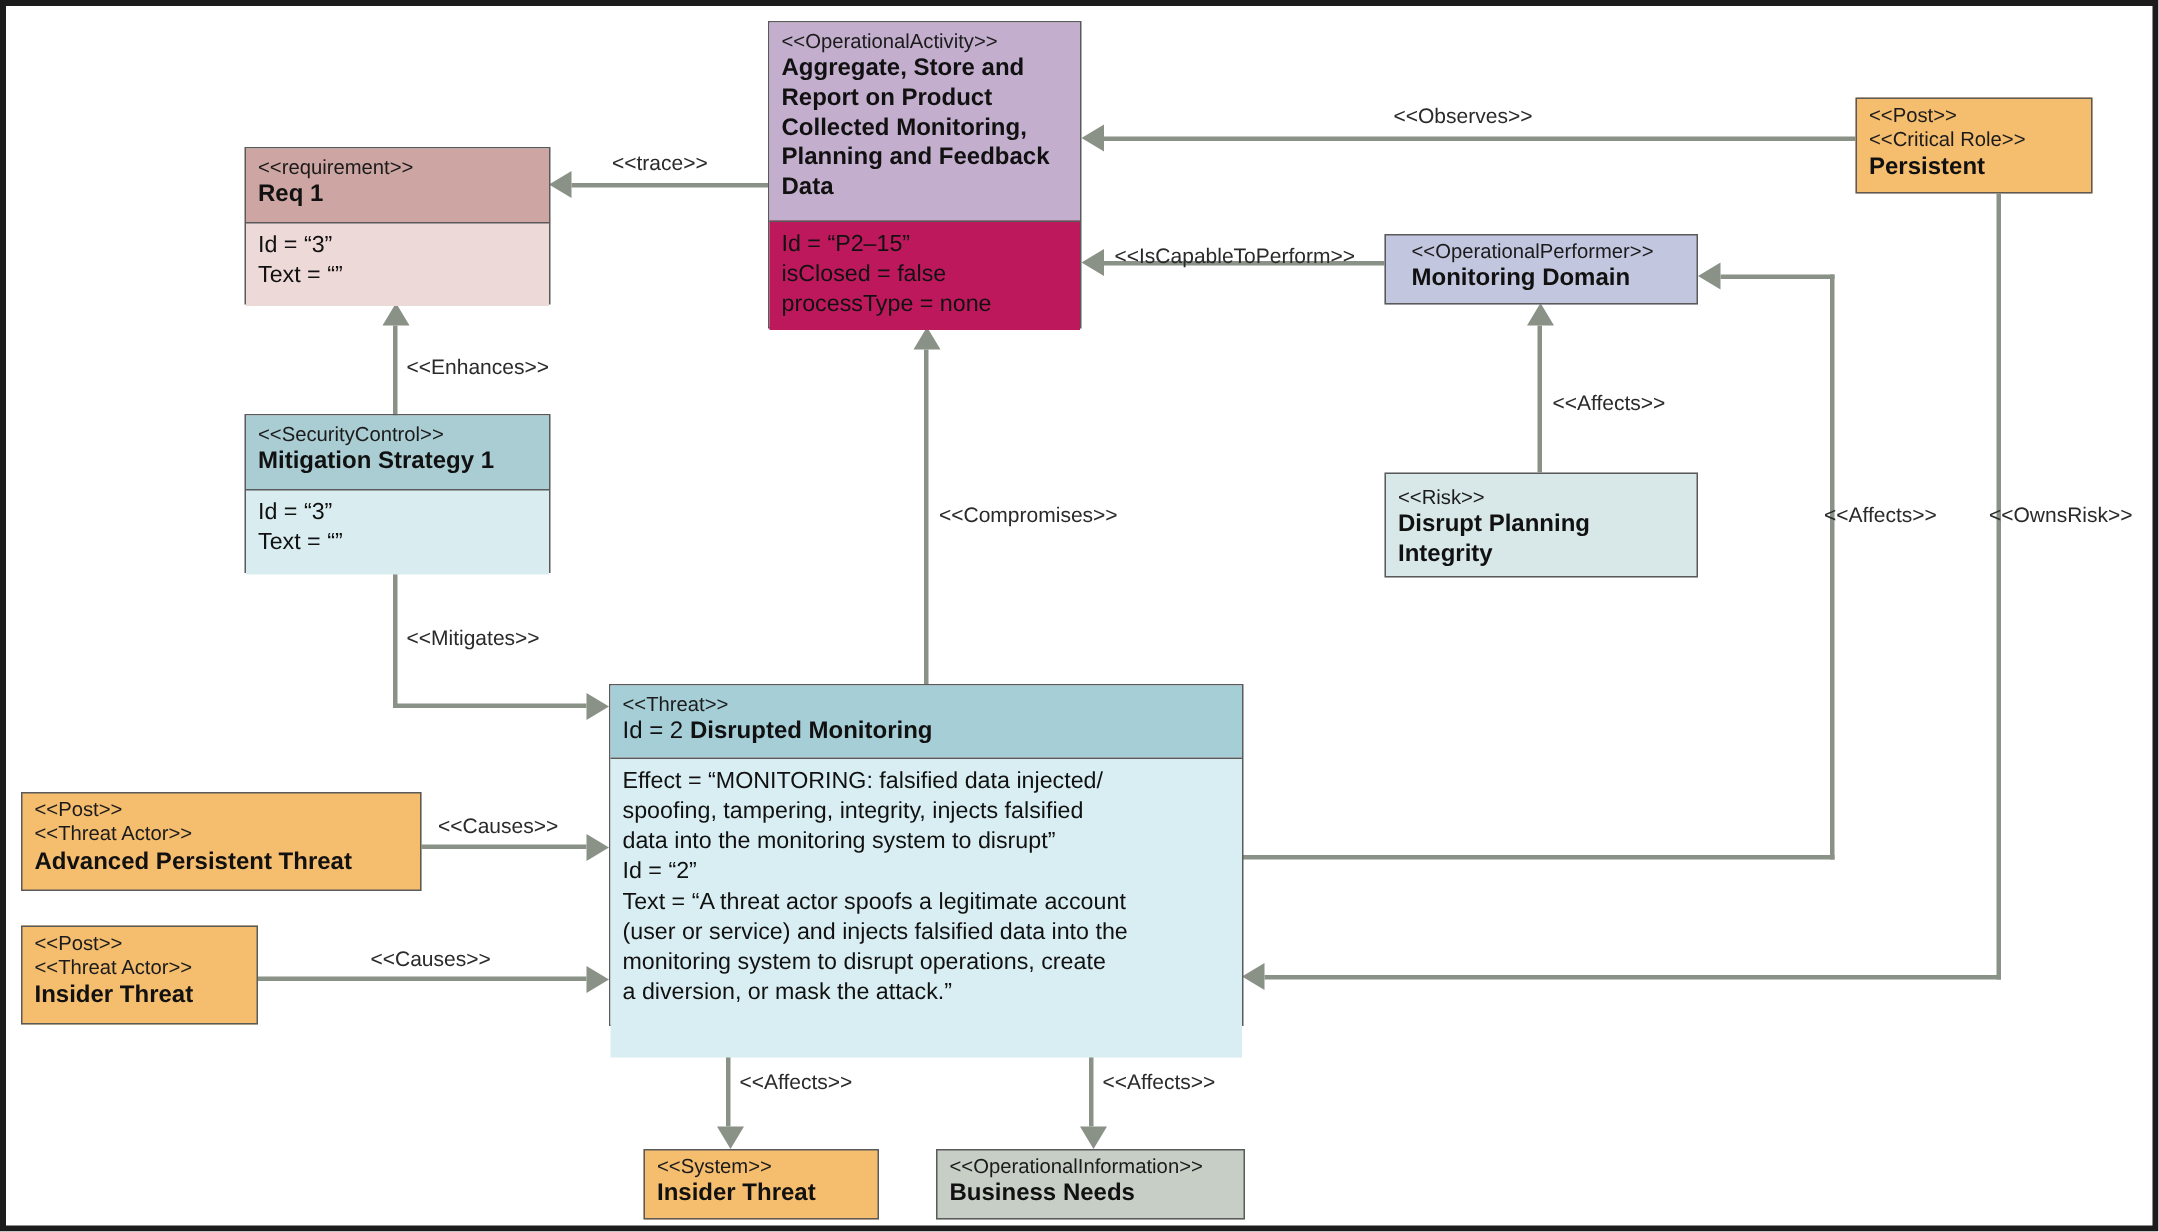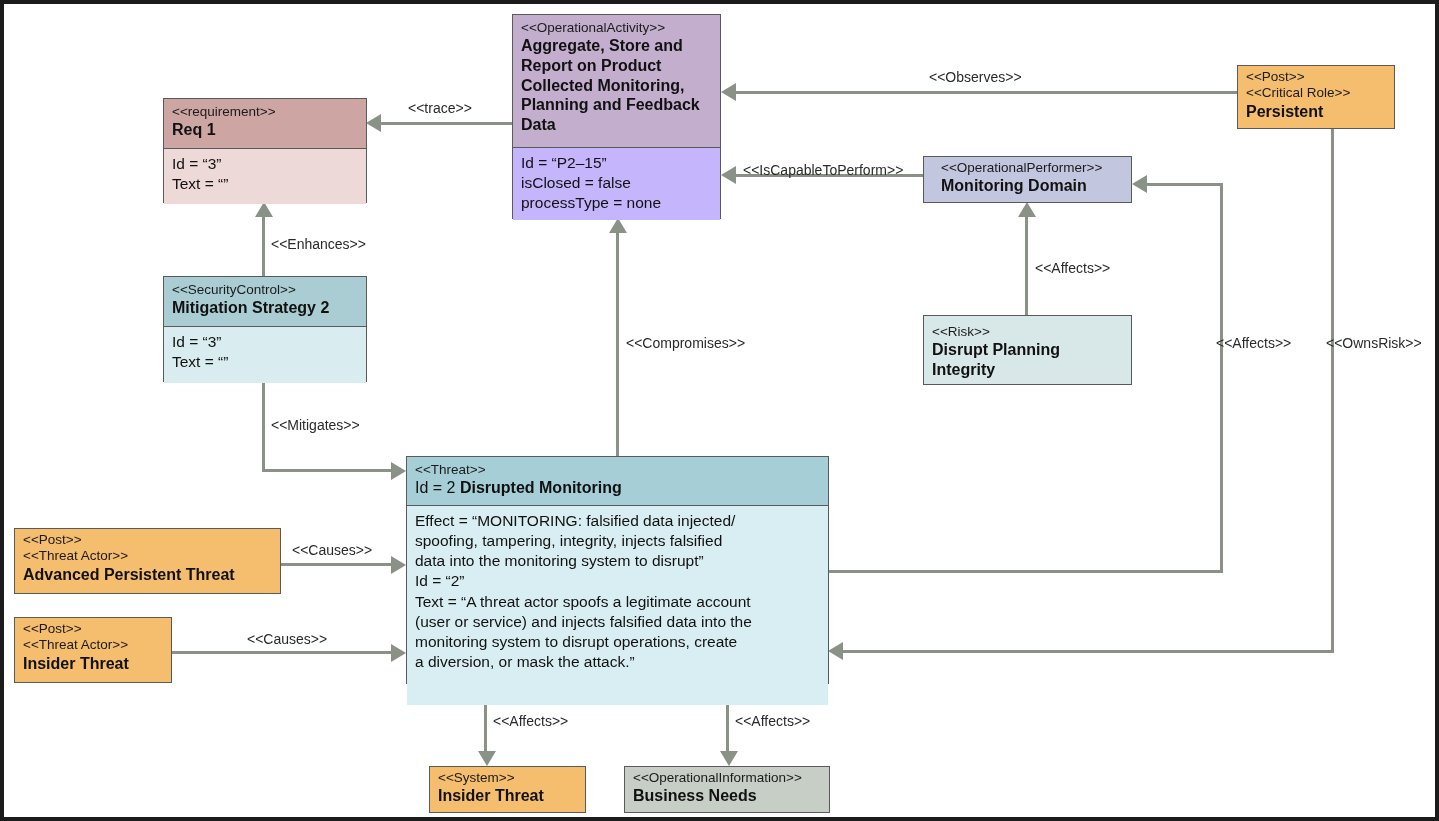--- a/index.html
+++ b/index.html
@@ -15,21 +15,21 @@
   .node{position:absolute;box-sizing:border-box;border:1.5px solid #5a5a5a;z-index:5;}
   .node .hdr{padding:5px 8px 6px 8px;box-sizing:border-box;}
   .node .body{padding:5px 8px 7px 8px;box-sizing:border-box;border-top:1.5px solid #5a5a5a;}
   .stereo{font-size:13.5px;color:#1b1b1b;line-height:1.22;white-space:nowrap;}
   .title{font-size:16px;font-weight:bold;color:#111;line-height:1.22;}
   .title.wrapped{white-space:normal;}
   .attrs{font-size:15.5px;color:#111;line-height:1.30;white-space:pre-line;}
 
   
   .p-req-h{background:#cda5a2;} .p-req-b{background:#edd9d7;}
-  .p-act-h{background:#c3aecd;} .p-act-b{background:#c4b5fd;}
+  .p-act-h{background:#c3aecd;} .p-act-b{background:#be185d;}
   .p-sec-h{background:#a9cdd3;} .p-sec-b{background:#d9ecef;}
   .p-thr-h{background:#a6ced7;} .p-thr-b{background:#d9eef2;}
   .p-perf{background:#c3c6df;}
   .p-risk{background:#d8e8e9;}
   .p-orange{background:#f5bd6e;}
   .p-gray{background:#c6cec6;}
 
   
   .edge{position:absolute;background:#8a9187;z-index:2;}
   .edge.h{height:3px;}
@@ -122,21 +122,21 @@
     <div class="body p-act-b" style="height:73px;">
       <div class="attrs">Id = “P2–15”
 isClosed = false
 processType = none</div>
     </div>
   </div>
 
   <div class="node" style="left:159px;top:272px;width:204px;height:106px;">
     <div class="hdr p-sec-h" style="height:49px;">
       <div class="stereo">&lt;&lt;SecurityControl&gt;&gt;</div>
-      <div class="title">Mitigation Strategy 2</div>
+      <div class="title">Mitigation Strategy 1</div>
     </div>
     <div class="body p-sec-b" style="height:57px;">
       <div class="attrs">Id = “3”
 Text = “”</div>
     </div>
   </div>
 
   <div class="node" style="left:402px;top:452px;width:423px;height:228px;">
     <div class="hdr p-thr-h" style="height:48px;">
       <div class="stereo">&lt;&lt;Threat&gt;&gt;</div>

